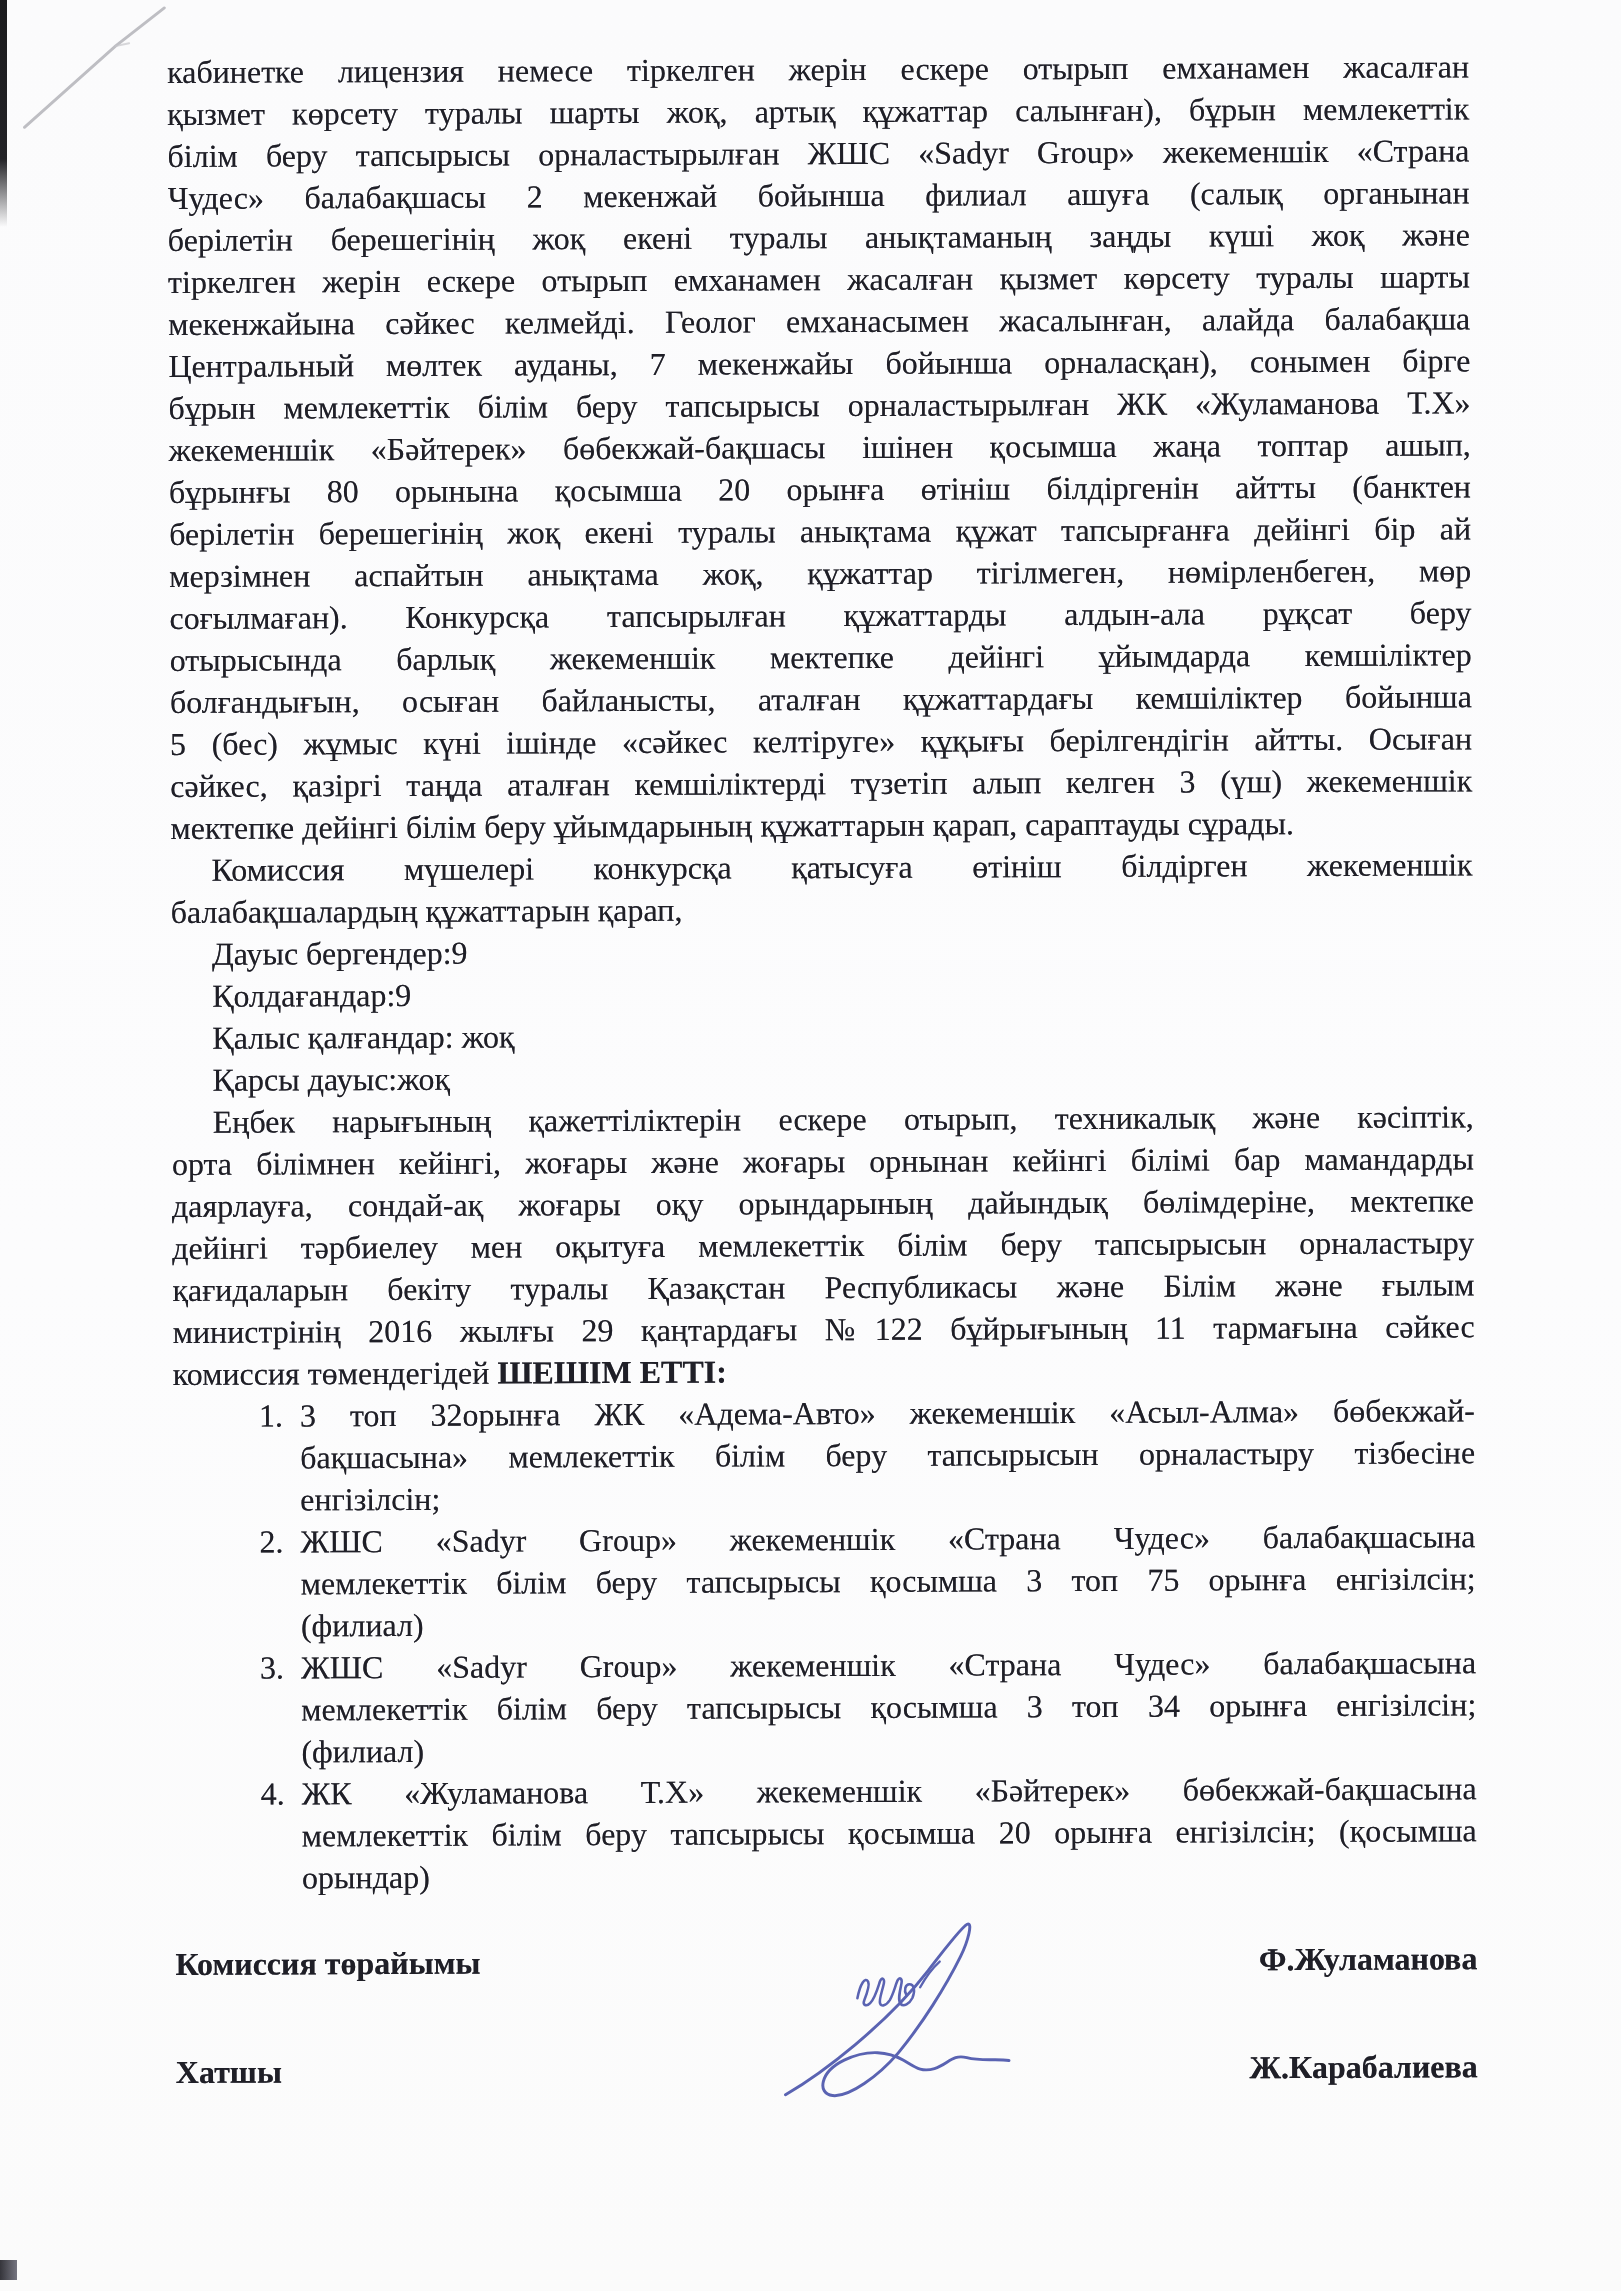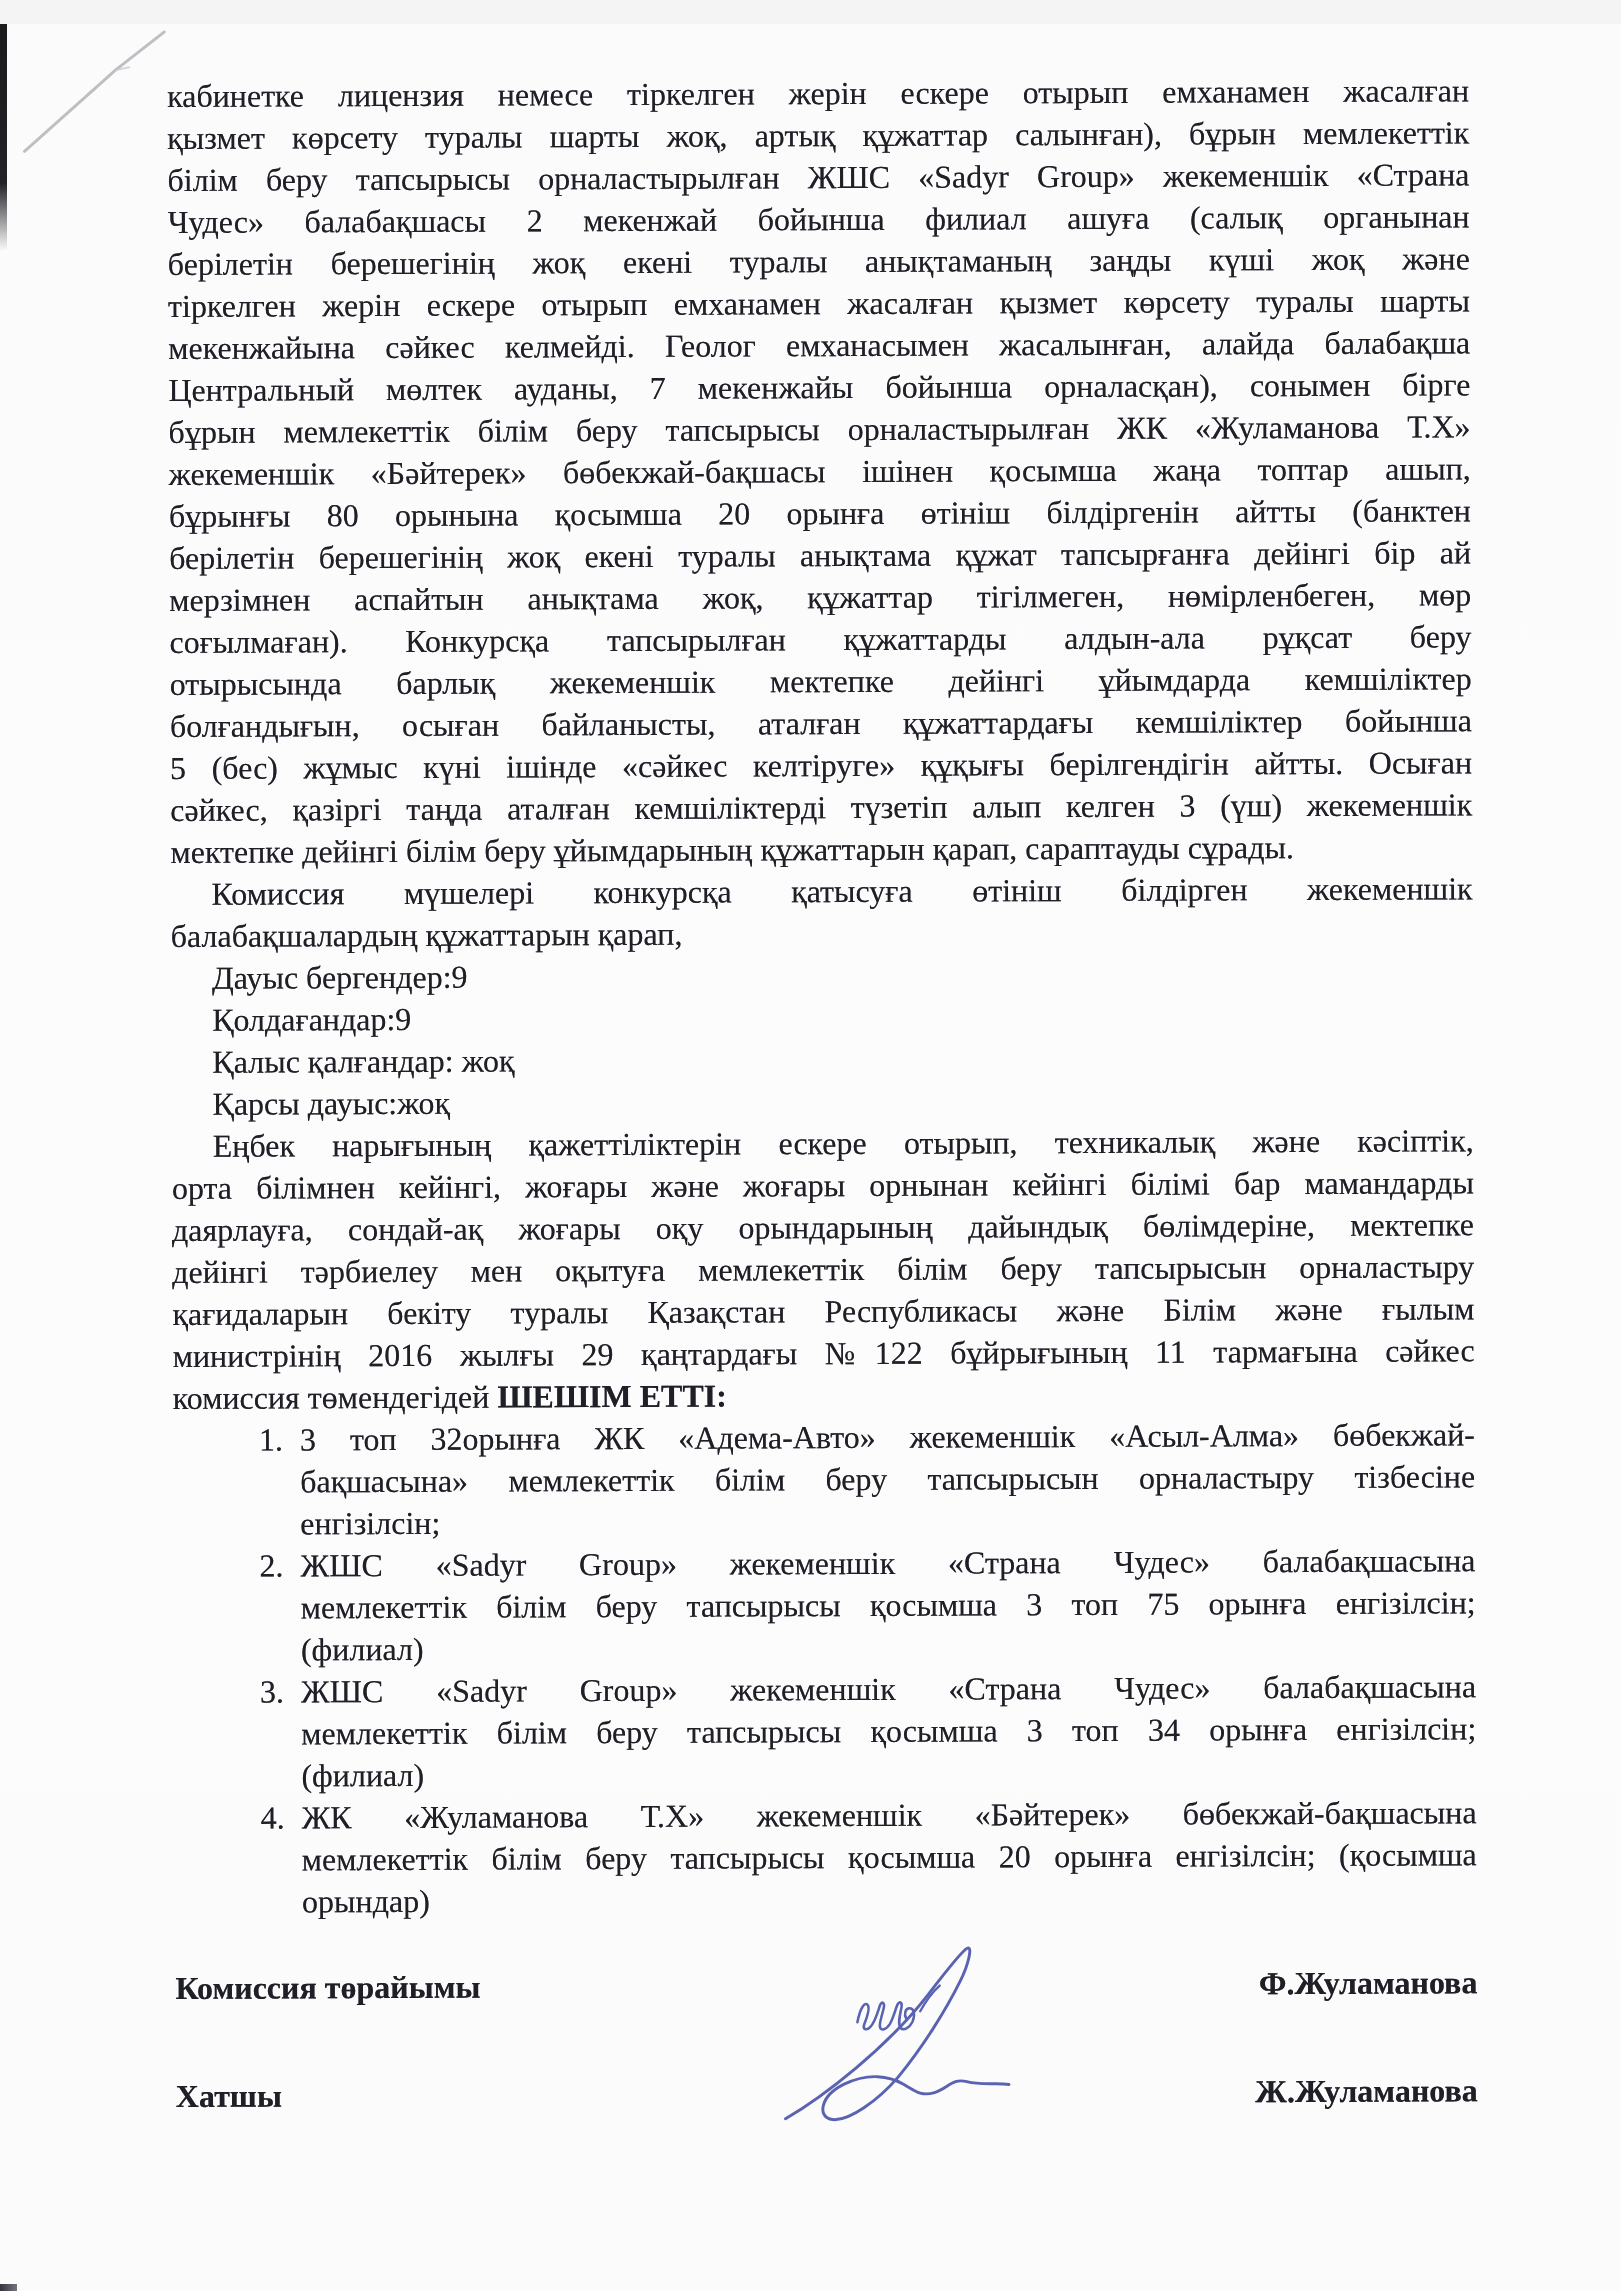--- a/index.html
+++ b/index.html
@@ -5,21 +5,20 @@
   html,body{margin:0;padding:0;}
   body{
     width:1621px;height:2292px;
     background:#f4f4f5;
     font-family:"Liberation Serif","DejaVu Serif",serif;
     overflow:hidden;
   }
   .page{
     position:absolute;inset:0;
     background:linear-gradient(180deg,#fbfbfc 0%,#fcfcfd 55%,#fbfbfb 100%);
-    margin-top:24px;
   }
   
   .textblock{
     position:absolute;left:167px;top:51px;width:1302px;
     transform:rotate(-0.25deg);transform-origin:0 0;
     font-size:32px;line-height:42px;color:#1f1f27;
     text-shadow:0 0 0.6px rgba(25,25,35,.65);
   }
   .line{min-height:42px;text-justify:inter-word;white-space:normal;}
   .j  {text-align:justify;text-align-last:justify;}
@@ -105,21 +104,21 @@
       <div class="line ll">(филиал)</div>
       <div class="line n"><span class="num">4.</span>ЖК «Жуламанова Т.Х» жекеменшік «Бәйтерек» бөбекжай-бақшасына</div>
       <div class="line lw">мемлекеттік білім беру тапсырысы қосымша 20 орынға енгізілсін; (қосымша</div>
       <div class="line ll">орындар)</div>
       <div class="sigrow first">
       <span>Комиссия төрайымы</span>
       <span>Ф.Жуламанова</span>
     </div>
     <div class="sigrow second">
       <span>Хатшы</span>
-      <span>Ж.Жуламанова</span>
+      <span>Ж.Карабалиева</span>
     </div>
 
     <svg id="sig-chair" class="ink" width="108" height="63" viewBox="0 0 110 64">
       <path stroke-width="2.6" d="M6,44 C9,29 14,22 17,27 C19,31 15,41 13,46
         C11,51 15,53 19,49 C24,44 27,33 29,27 C31,22 34,24 33,29 C31,38 28,45 29,49
         C30,53 35,52 39,46 C43,39 45,30 47,26 C49,22 52,24 51,29 C49,38 47,46 50,50
         C53,53 59,50 62,44 C65,37 64,30 59,30 C55,30 53,36 56,41" stroke="#5a63b2"></path>
       <path stroke-width="2.4" d="M70,33 C75,24 81,15 90,7" stroke="#5a63b2"></path>
     </svg>
 

